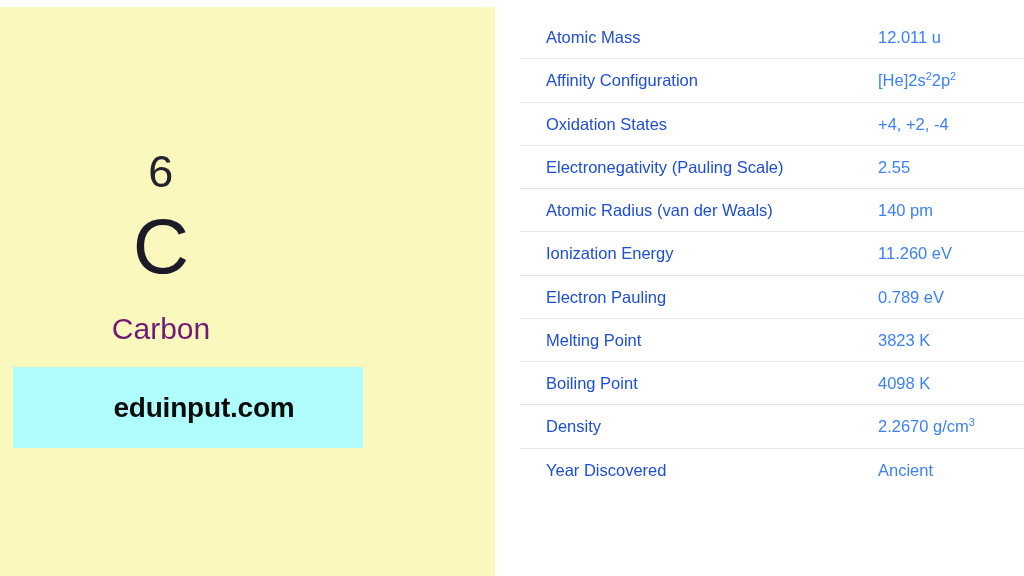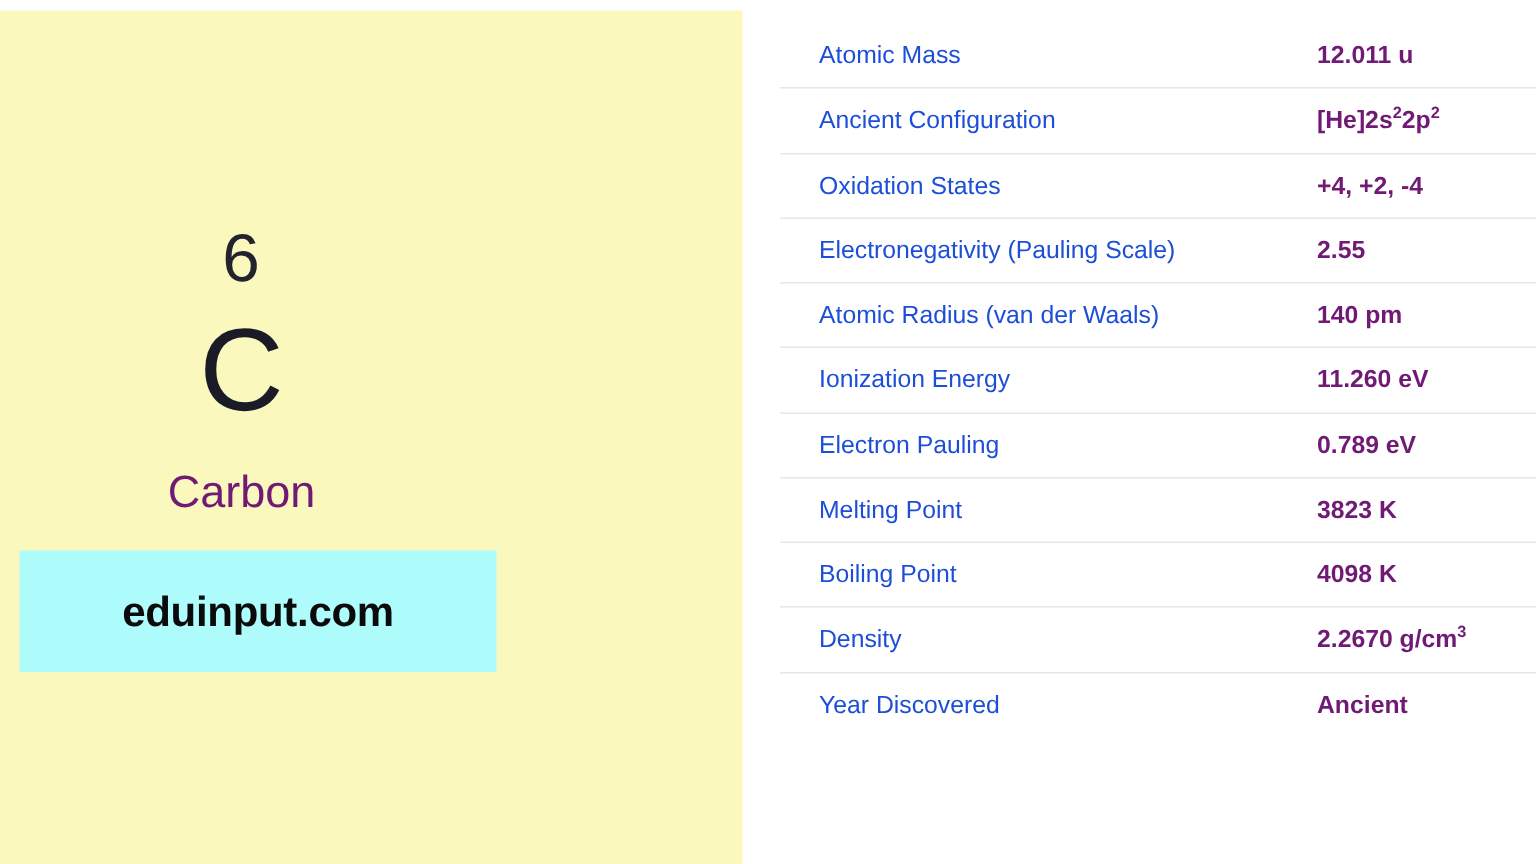--- a/index.html
+++ b/index.html
@@ -83,20 +83,21 @@
   .brand-badge {
     position: absolute;
     left: 13px;
     top: 360px;
     width: 318px;
     height: 81px;
     background: #aefcfc;
     display: flex;
     align-items: center;
     justify-content: center;
+    padding-left: 32px;
   }
 
   .brand-badge-text {
     font-size: 28px;
     font-weight: 700;
     color: #0b0b0b;
     letter-spacing: -0.2px;
   }
 
   
@@ -130,22 +131,22 @@
   }
 
   .prop-label {
     width: 330px;
     padding-left: 26px !important;
     color: #1d4ed8;
     font-weight: 400;
   }
 
   .prop-value {
-    color: #701a75;
-    font-weight: 700;
+    color: #3b82f6;
+    font-weight: 400;
     padding-left: 2px !important;
   }
 
   .prop-value sup {
     font-size: 0.66em;
     vertical-align: super;
     line-height: 0;
   }
 </style>
 </head>
@@ -170,21 +171,21 @@
   </div>
 
   <div class="properties-panel">
     <table class="properties-table">
       <tbody id="properties-body">
           <tr>
             <td class="prop-label">Atomic Mass</td>
             <td class="prop-value"><span>12.011 u</span></td>
           </tr>
           <tr>
-            <td class="prop-label">Ancient Configuration</td>
+            <td class="prop-label">Affinity Configuration</td>
             <td class="prop-value"><span>[He]2s</span><sup>2</sup><span>2p</span><sup>2</sup></td>
           </tr>
           <tr>
             <td class="prop-label">Oxidation States</td>
             <td class="prop-value"><span>+4, +2, -4</span></td>
           </tr>
           <tr>
             <td class="prop-label">Electronegativity (Pauling Scale)</td>
             <td class="prop-value"><span>2.55</span></td>
           </tr>

